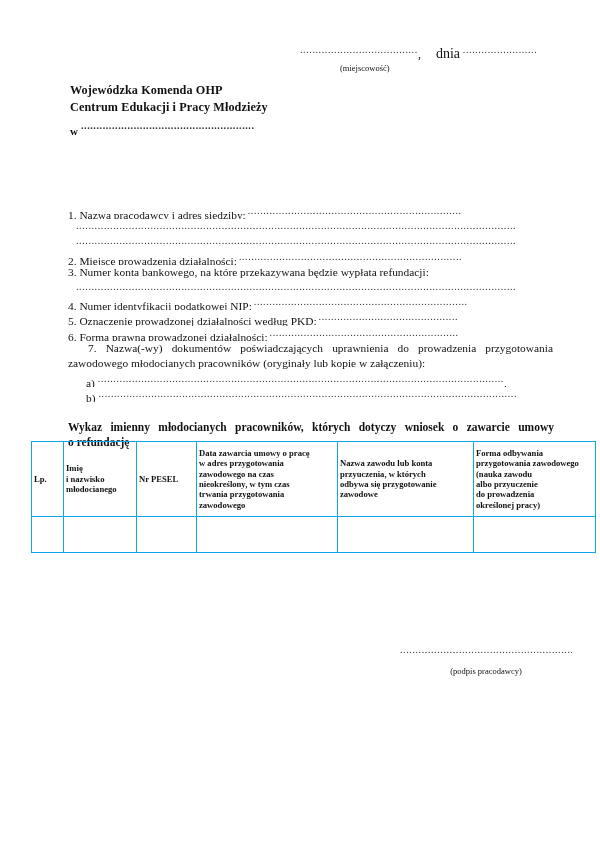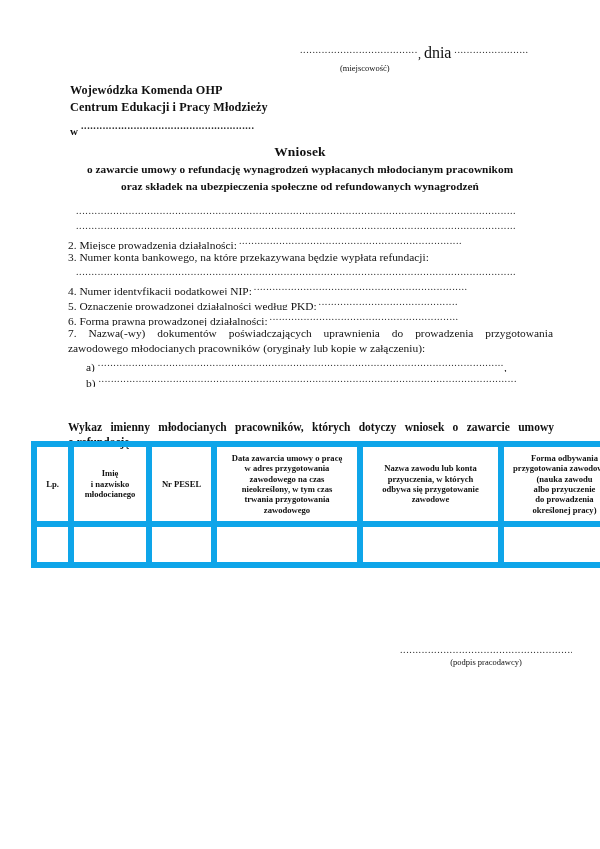--- a/index.html
+++ b/index.html
@@ -48,21 +48,21 @@
     text-align: left;
   }
   .date-line {
     font-size: 11.5px;
     white-space: nowrap;
     line-height: 14px;
   }
   .date-line .dots { width: 118px; }
   .date-line .dots2 { width: 82px; }
   .date-comma { font-size: 12px; }
-  .date-dnia { font-size: 16px; }
+  .date-dnia { font-size: 14px; margin-left: 12px; }
   .miejscowosc {
     font-size: 8.5px;
     text-align: left;
     margin-left: 40px;
     margin-top: 2px;
     line-height: 10px;
   }
 
   
   .org {
@@ -137,20 +137,21 @@
     text-align: justify;
     text-justify: inter-word;
     font-size: 11.4px;
     line-height: 15.4px;
     white-space: normal;
   }
   .row7 .l1 {
     display: block;
     text-align: justify;
     text-align-last: justify;
+    margin-left: 20px;
   }
   .row7 .l2 { display: block; }
 
   .sub-ab {
     padding-left: 18px;
     white-space: nowrap;
     overflow: hidden;
     height: 15.2px;
   }
   .sub-ab .dots { margin-left: 3px; }
@@ -178,23 +179,22 @@
     left: 31px;
     top: 441px;
     width: 534px;
   }
   table.form-tbl {
     border-collapse: collapse;
     width: 534px;
     table-layout: fixed;
   }
   table.form-tbl td {
-    border: 6px solid #0ea5e9;
+    border: 1px solid #0ea5e9;
     vertical-align: middle;
-    text-align: center;
     font-weight: bold;
     font-size: 8.6px;
     line-height: 10.4px;
     padding: 2px 2px;
   }
   table.form-tbl tr.head td { height: 70px; }
   table.form-tbl tr.blank td { height: 31px; }
 
   .c1 { width: 27px; }
   .c2 { width: 68px; }
@@ -210,21 +210,21 @@
     position: absolute;
     left: 396px;
     top: 645px;
     width: 180px;
     text-align: center;
   }
   .sign .dots { width: 172px; display: block; margin: 0 auto; font-size: 10px; }
   .sign-cap {
     font-size: 8.5px;
     line-height: 11px;
-    margin-top: 1px;
+    margin-top: 10px;
   }
 </style>
 </head>
 <body>
 
 <div class="page">
 
   <div class="date-block">
     <div class="date-line">
       <span class="dots">..........................................</span><span class="date-comma">,</span>
@@ -233,28 +233,24 @@
     </div>
     <div class="miejscowosc">(miejscowość)</div>
   </div>
 
   <div class="org">
     <div class="org-line">Wojewódzka Komenda OHP</div>
     <div class="org-line">Centrum Edukacji i Pracy Młodzieży</div>
     <div class="org-w"><span>w</span><span class="dots">........................................................</span></div>
   </div>
 
-  <div class="title-block">
-    <div class="title-main">Wniosek</div>
-    <div class="title-sub">o zawarcie umowy o refundację wynagrodzeń wypłacanych młodocianym pracownikom</div>
-    <div class="title-sub">oraz składek na ubezpieczenia społeczne od refundowanych wynagrodzeń</div>
-  </div>
 
   <div class="body-list">
 
+    <div class="row"><span class="lbl">1. Nazwa pracodawcy i adres siedziby:</span><span class="dots">.....................................................................</span></div>
 
     <div class="cont"><span class="dots">..............................................................................................................................................</span></div>
 
     <div class="cont"><span class="dots">..............................................................................................................................................</span></div>
 
     <div class="row"><span class="lbl">2. Miejsce prowadzenia działalności:</span><span class="dots">........................................................................</span></div>
 
     <div class="row"><span class="lbl">3. Numer konta bankowego, na które przekazywana będzie wypłata refundacji:</span></div>
 
     <div class="cont"><span class="dots">..............................................................................................................................................</span></div>

